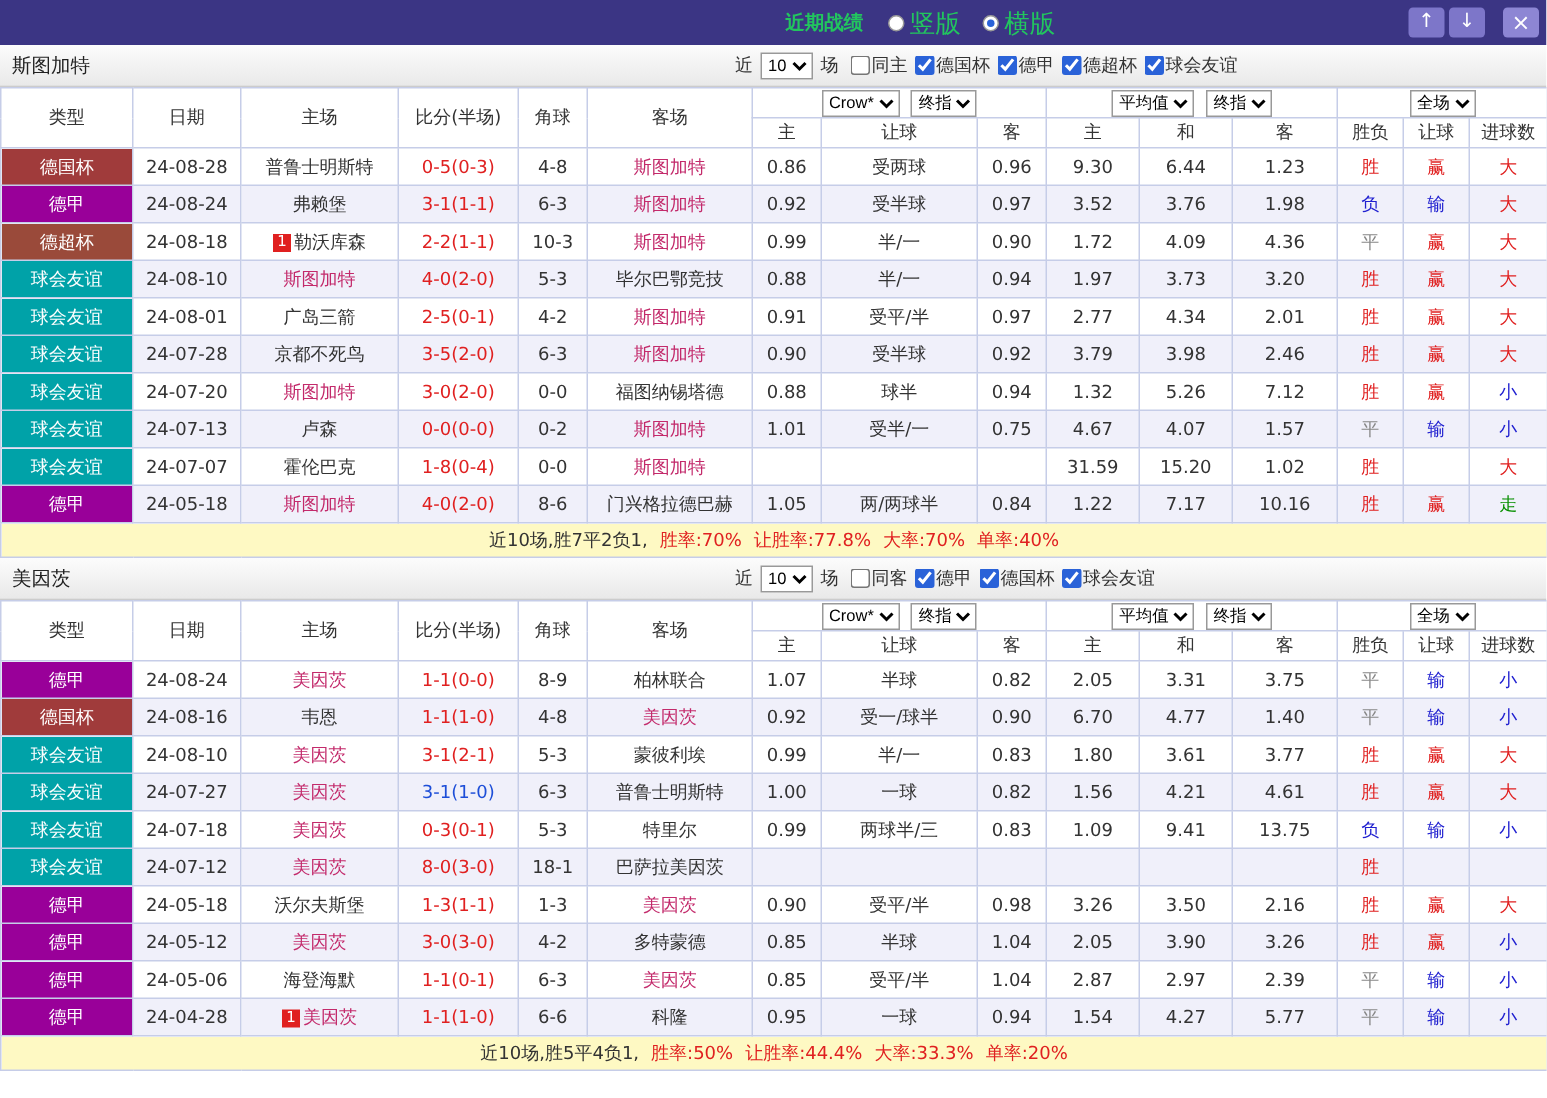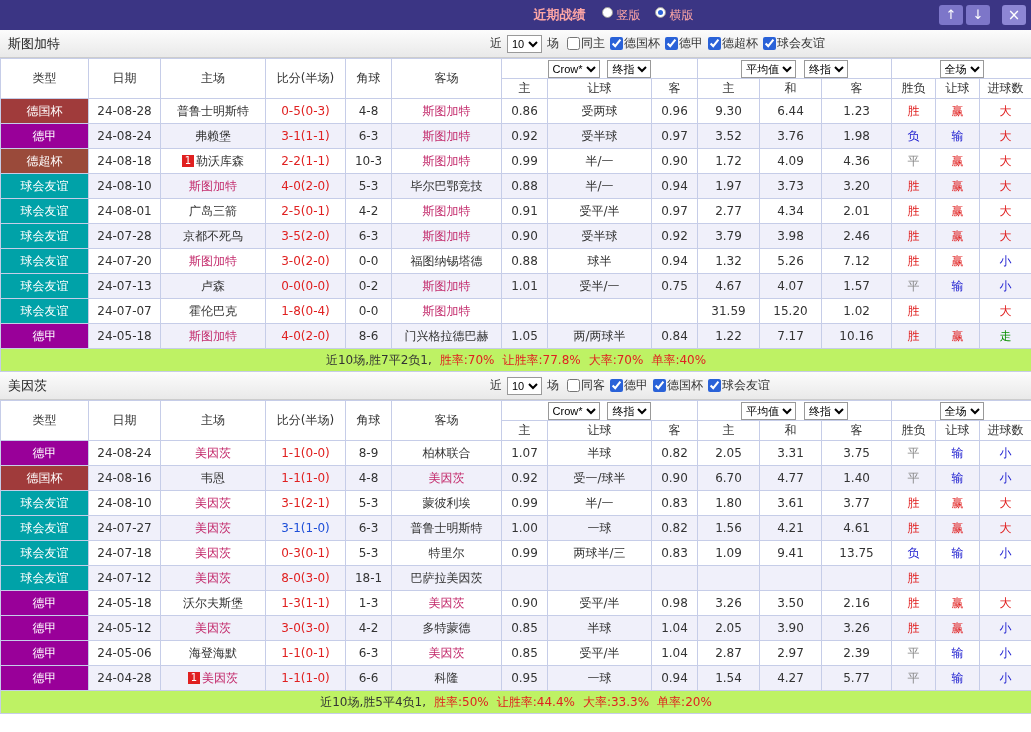--- a/index.html
+++ b/index.html
@@ -1,40 +1,40 @@
 <!DOCTYPE html>
 <html><head>
 <meta charset="utf-8">
 <style>
 *{box-sizing:border-box;margin:0;padding:0}
 body{width:1031px;background:#fff;font-family:"DejaVu Sans","Liberation Sans",sans-serif;font-size:12px;color:#333}
 .titlebar{position:relative;height:30px;background:#3b3584;display:flex;align-items:center}
-.tb-center{display:flex;align-items:center;margin:16px auto;position:relative;left:105px;color:#fca5a5}
+.tb-center{display:flex;align-items:center;margin:16px auto;position:relative;left:105px;color:#22c55e}
 .tb-title{font-weight:bold;font-size:13px;margin-right:16px}
-.tb-radio{display:inline-flex;margin-right:14px;font-size:12px;cursor:pointer}
+.tb-radio{display:inline-flex;align-items:center;margin-right:14px;font-size:17px;cursor:pointer}
 .radio-circle{width:11px;height:11px;border-radius:50%;background:#fff;border:1px solid #999;display:inline-block;position:relative;margin-right:4px}
 .radio-circle.checked::after{content:"";position:absolute;left:2px;top:2px;width:5px;height:5px;border-radius:50%;background:#2a62d8}
 .tb-buttons{position:absolute;right:5px;top:5px;display:flex}
 .tb-btn{width:24px;height:20px;background:#7d76c9;color:#fff;border-radius:3px;text-align:center;line-height:20px;font-size:13px;margin-left:3px;cursor:pointer;user-select:none}
 .tb-close{margin-left:12px;font-size:15px;background:#8d86d4}
 .section-bar{position:relative;height:28px;background:linear-gradient(#fcfcfc,#e9e9e9);border-bottom:1px solid #ccc;display:flex;align-items:center}
 .team-name{margin-left:8px;font-size:13px;color:#222}
 .filters{position:absolute;left:487px;top:0;height:100%;display:flex;align-items:center}
 .flabel{margin:0 3px}
 .chk{display:inline-flex;align-items:center;margin-left:5px;cursor:pointer}
 .chk input{width:13px;height:13px;margin:0 1px 0 0;accent-color:#2a62d8}
 .sel{font-size:11px;height:18px;border:1px solid #999;background:#fff;margin:0 2px}
 table{width:1031px;border-collapse:collapse;table-layout:fixed}
 th,td{border:1px solid #c6cde8;text-align:center;font-weight:normal;font-size:12px;overflow:hidden;white-space:nowrap}
 thead th{height:20px;background:#fff}
 tbody td{height:25px}
 tbody tr:nth-child(even){background:#f0f0fa}
 .lg{color:#fff}
 .badge1{display:inline-block;width:12px;height:12px;line-height:12px;background:#e02020;color:#fff;font-size:10px;margin-right:2px;vertical-align:1px}
-tfoot td{height:23px;background:#bef264;color:#333}
+tfoot td{height:23px;background:#fef9c3;color:#333}
 .rate{color:#e02020;margin-left:8px}
 </style>
 </head>
 <body>
 
 <div class="titlebar">
   <div class="tb-center">
     <span class="tb-title">近期战绩</span>
     <label class="tb-radio">
       <span class="radio-circle"></span>

